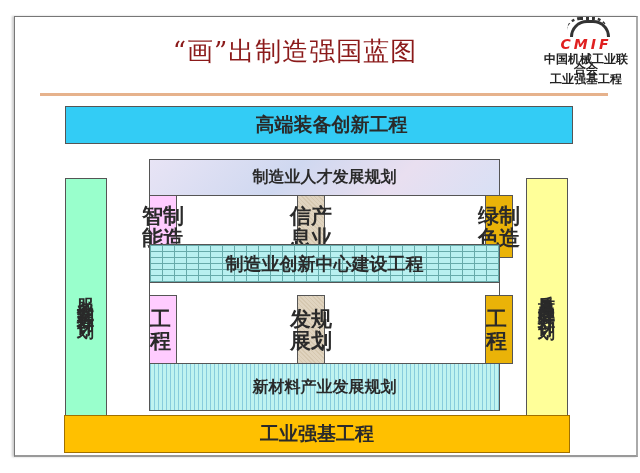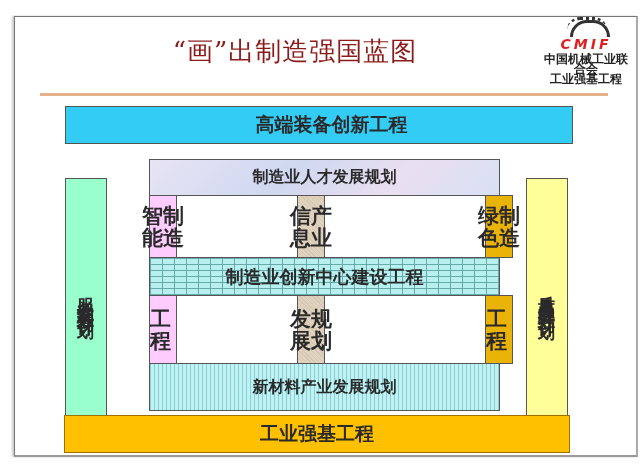--- a/index.html
+++ b/index.html
@@ -26,21 +26,21 @@
   .top-bar { left:65px; top:106px; width:508px; height:38px; background:#33ccf5; font-size:19px;padding-left:25px; }
   .bottom-bar { left:64px; top:415px; width:506px; height:38px; background:#ffc000;
                 border-color:#a07000; font-size:19px; }
   .side { width:42px; flex-direction:column; font-size:17px; line-height:22px; }
   .side-left { left:65px; top:178px; height:238px; background:#99ffcc; }
   .side-right { left:526px; top:178px; width:42px; height:238px; background:#ffff99; }
   .frame { position:absolute; left:149px; top:159px; width:351px; height:240px; border:1px solid #555;
            box-sizing:border-box; background:#fff; }
   .band { left:149px; width:351px; font-size:16px; }
   .band-top { top:159px; height:37px; background:linear-gradient(135deg,#e8e4f5 0%,#cfd8f0 40%,#e9dff0 70%,#d8e0f5 100%); }
-  .band-mid { top:257px; height:39px; font-size:18px;
+  .band-mid { top:244px; height:39px; font-size:18px;
               background-color:#b8f0f0;
               background-image:
                 linear-gradient(#6aa 1px, transparent 1px),
                 linear-gradient(90deg, #6aa 1px, transparent 1px);
               background-size:12px 6px, 12px 12px; }
   .band-bot { top:363px; height:48px;
               background-color:#bff3f0;
               background-image:repeating-linear-gradient(90deg,#8cd 0 1px, transparent 1px 4px); }
   .col { font-size:21px; line-height:22px; flex-direction:row; width:28px; }
   .col-pink { left:149px; background:#ffccff; }

